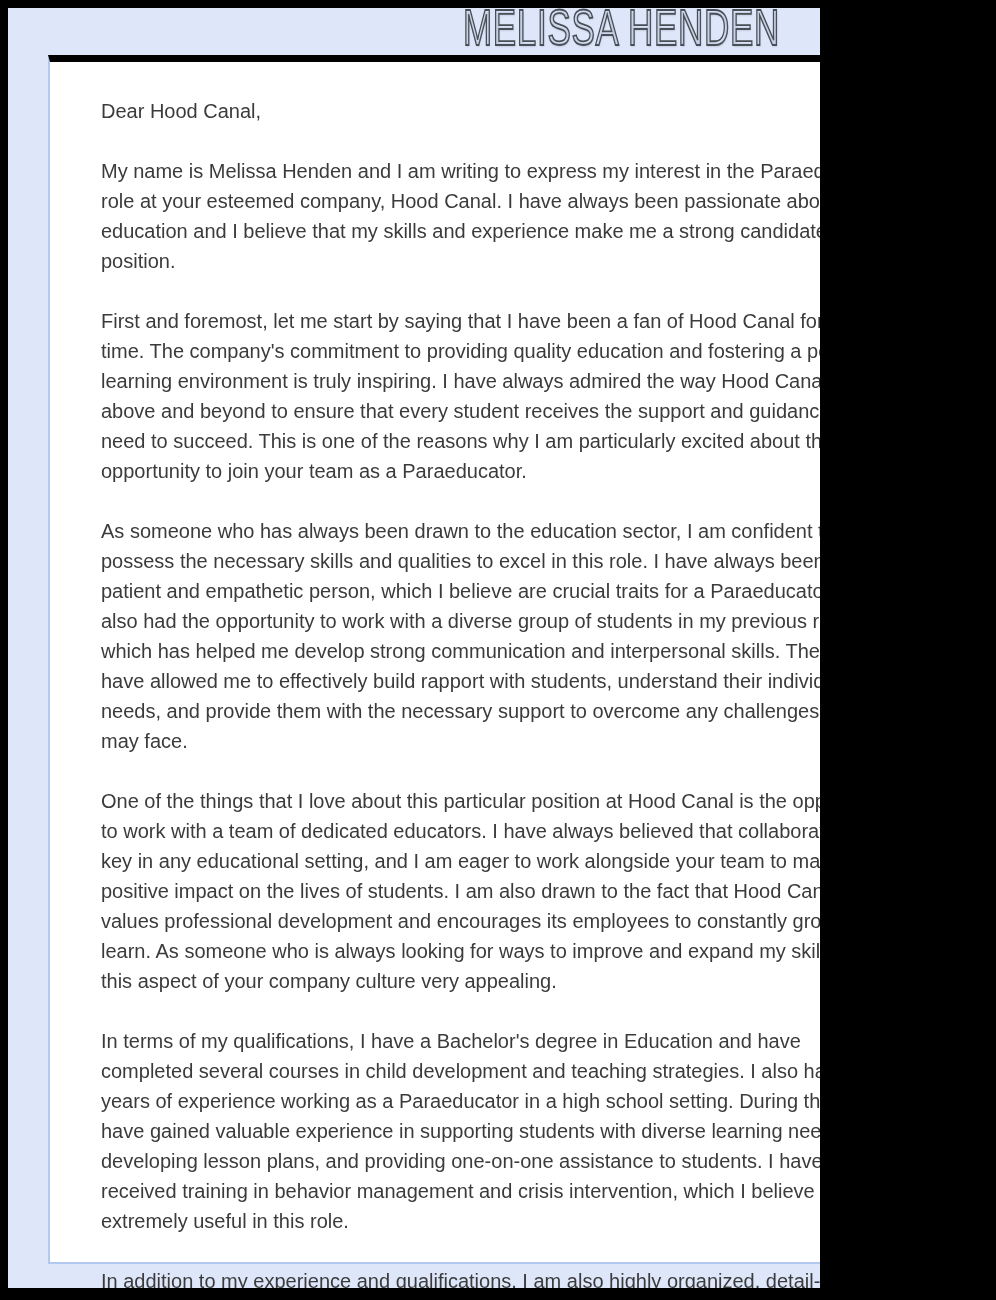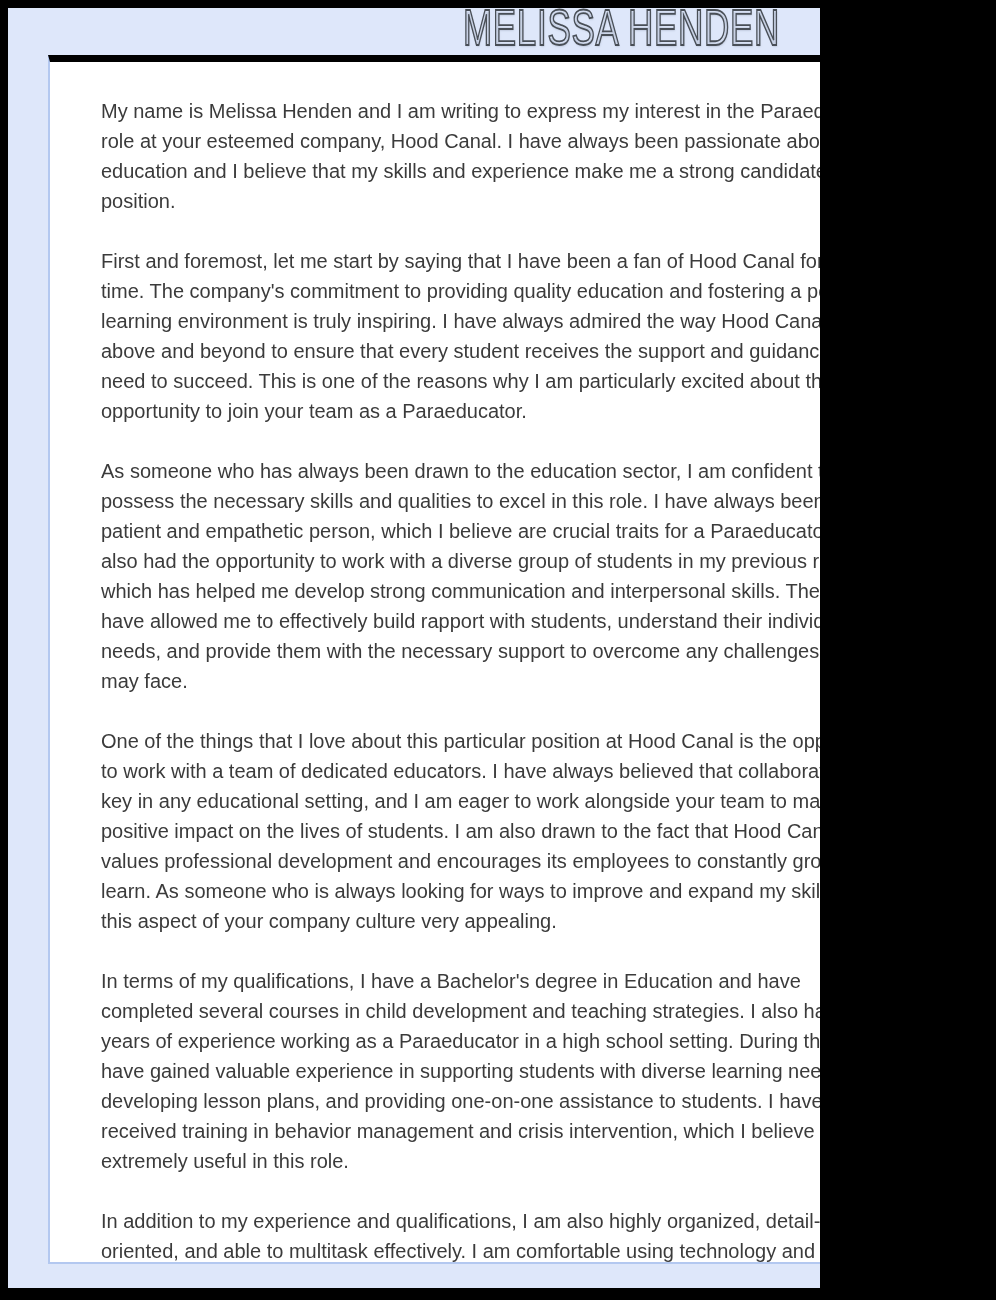--- a/index.html
+++ b/index.html
@@ -84,20 +84,21 @@
 </style>
 </head>
 <body>
 
 <div class="page">
 
   <div class="title">MELISSA HENDEN</div>
 
   <div class="letter">
     <div class="letter-body">
+      <p>Dear Hood Canal,</p>
       <p>My name is Melissa Henden and I am writing to express my interest in the Paraeducator role at your esteemed company, Hood Canal. I have always been passionate about education and I believe that my skills and experience make me a strong candidate for this position.</p>
       <p>First and foremost, let me start by saying that I have been a fan of Hood Canal for a long time. The company's commitment to providing quality education and fostering a positive learning environment is truly inspiring. I have always admired the way Hood Canal goes above and beyond to ensure that every student receives the support and guidance they need to succeed. This is one of the reasons why I am particularly excited about the opportunity to join your team as a Paraeducator.</p>
       <p>As someone who has always been drawn to the education sector, I am confident that I possess the necessary skills and qualities to excel in this role. I have always been a patient and empathetic person, which I believe are crucial traits for a Paraeducator. I have also had the opportunity to work with a diverse group of students in my previous roles, which has helped me develop strong communication and interpersonal skills. These skills have allowed me to effectively build rapport with students, understand their individual needs, and provide them with the necessary support to overcome any challenges they may face.</p>
       <p>One of the things that I love about this particular position at Hood Canal is the opportunity to work with a team of dedicated educators. I have always believed that collaboration is key in any educational setting, and I am eager to work alongside your team to make a positive impact on the lives of students. I am also drawn to the fact that Hood Canal values professional development and encourages its employees to constantly grow and learn. As someone who is always looking for ways to improve and expand my skills, I find this aspect of your company culture very appealing.</p>
       <p>In terms of my qualifications, I have a Bachelor's degree in Education and have completed several courses in child development and teaching strategies. I also have two years of experience working as a Paraeducator in a high school setting. During this time, I have gained valuable experience in supporting students with diverse learning needs, developing lesson plans, and providing one-on-one assistance to students. I have also received training in behavior management and crisis intervention, which I believe will be extremely useful in this role.</p>
       <p>In addition to my experience and qualifications, I am also highly organized, detail-oriented, and able to multitask effectively. I am comfortable using technology and</p>
     </div>
 
     <a href="#" class="watermark">Lazyapply.com</a>
   </div>

